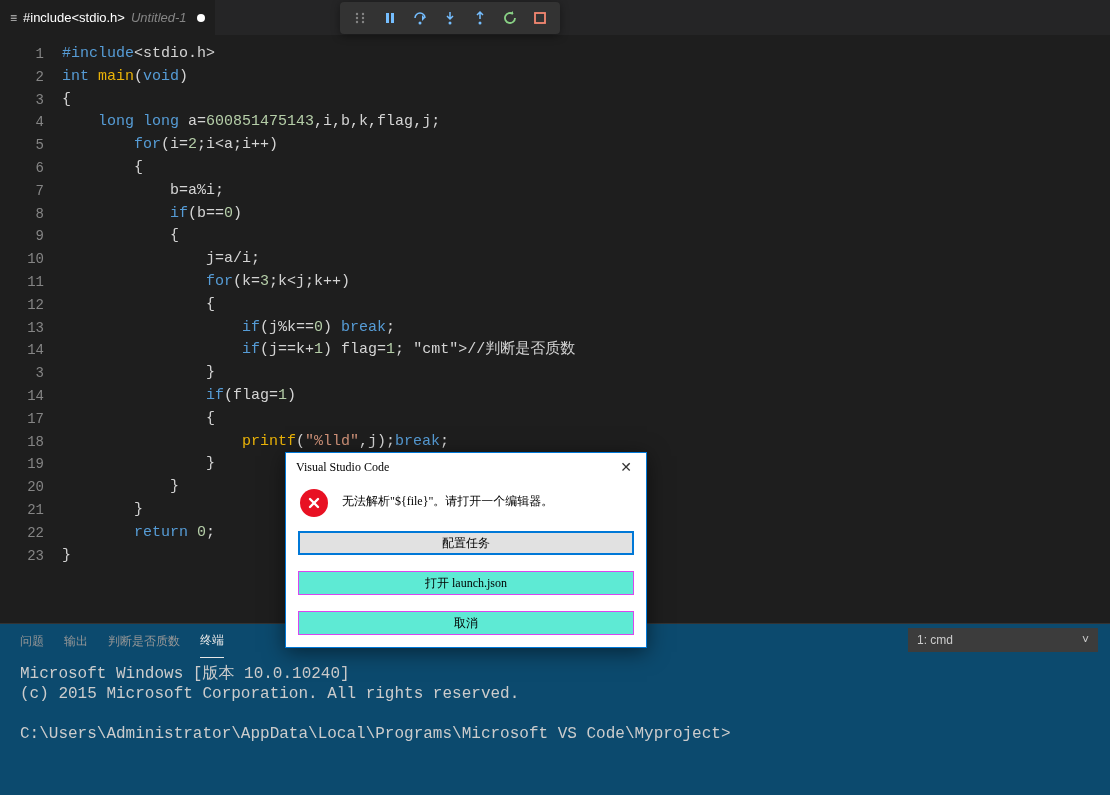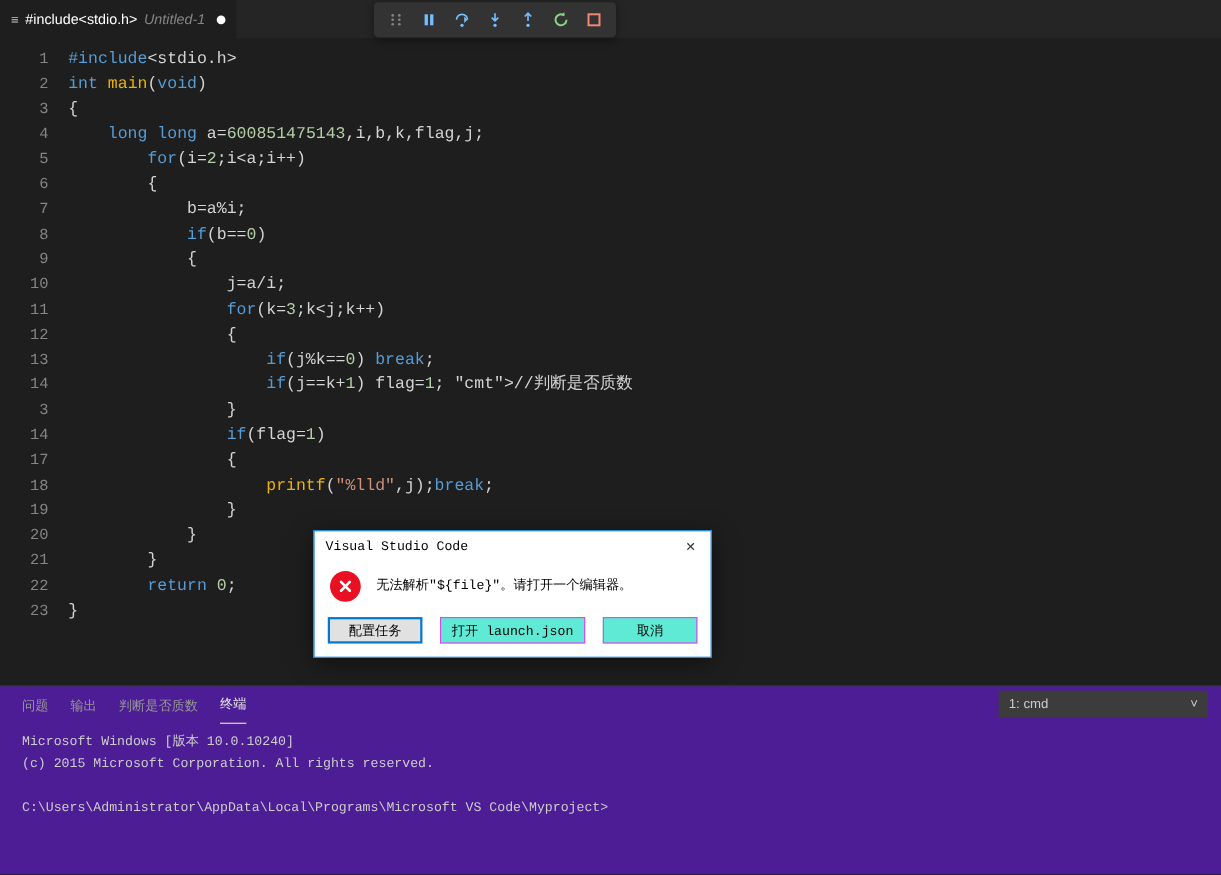--- a/index.html
+++ b/index.html
@@ -84,21 +84,21 @@
 .kw { color: #569cd6; }
 .fn { color: #eab308; }
 .num { color: #b5cea8; }
 .str { color: #ce9178; }
 .panel {
   position: absolute;
   bottom: 0;
   left: 0;
   right: 0;
   height: 172px;
-  background: #4c1d95;
+  background: #0c4a6e;
   border-top: 1px solid #333;
 }
 .panel-tabs {
   display: flex;
   align-items: center;
   height: 34px;
   padding: 0 20px;
   gap: 20px;
   font-family: "Microsoft YaHei", "Segoe UI", sans-serif;
   font-size: 12px;
@@ -117,34 +117,34 @@
   color: #cccccc;
   font-size: 12px;
   padding: 0 8px;
   display: flex;
   align-items: center;
   justify-content: space-between;
   font-family: "Segoe UI", sans-serif;
 }
 .terminal-body {
   padding: 6px 20px;
-  font-size: 12px;
+  font-size: 16px;
   color: #cccccc;
   line-height: 20px;
   white-space: pre;
 }
 .dialog {
   position: absolute;
   left: 285px;
-  top: 482px;
+  top: 452px;
   width: 362px;
   background: #ffffff;
   border: 1px solid #0078d7;
   box-shadow: 0 4px 20px rgba(0,0,0,0.5);
-  font-family: Liberation Mono, monospace;
+  font-family: Liberation Serif, serif;
 }
 .dialog-title {
   height: 28px;
   display: flex;
   align-items: center;
   justify-content: space-between;
   padding: 0 8px 0 10px;
   font-size: 12px;
   color: #000;
 }
@@ -163,23 +163,24 @@
   color: #fff;
   display: flex;
   align-items: center;
   justify-content: center;
   flex-shrink: 0;
   font-weight: bold;
 }
 .dialog-msg { font-size: 12px; color: #000; padding-top: 4px; }
 .dialog-buttons {
   display: flex;
-  justify-content: space-between;
-  gap: 0;
+  justify-content: center;
+  gap: 16px;
   padding: 0 12px 12px 12px;
+  flex-direction: column;
 }
 .dialog-buttons button {
   min-width: 86px;
   height: 24px;
   background: #5eead4;
   border: 1px solid #d946ef;
   font-size: 12px;
   font-family: inherit;
   cursor: pointer;
   padding: 0 10px;

